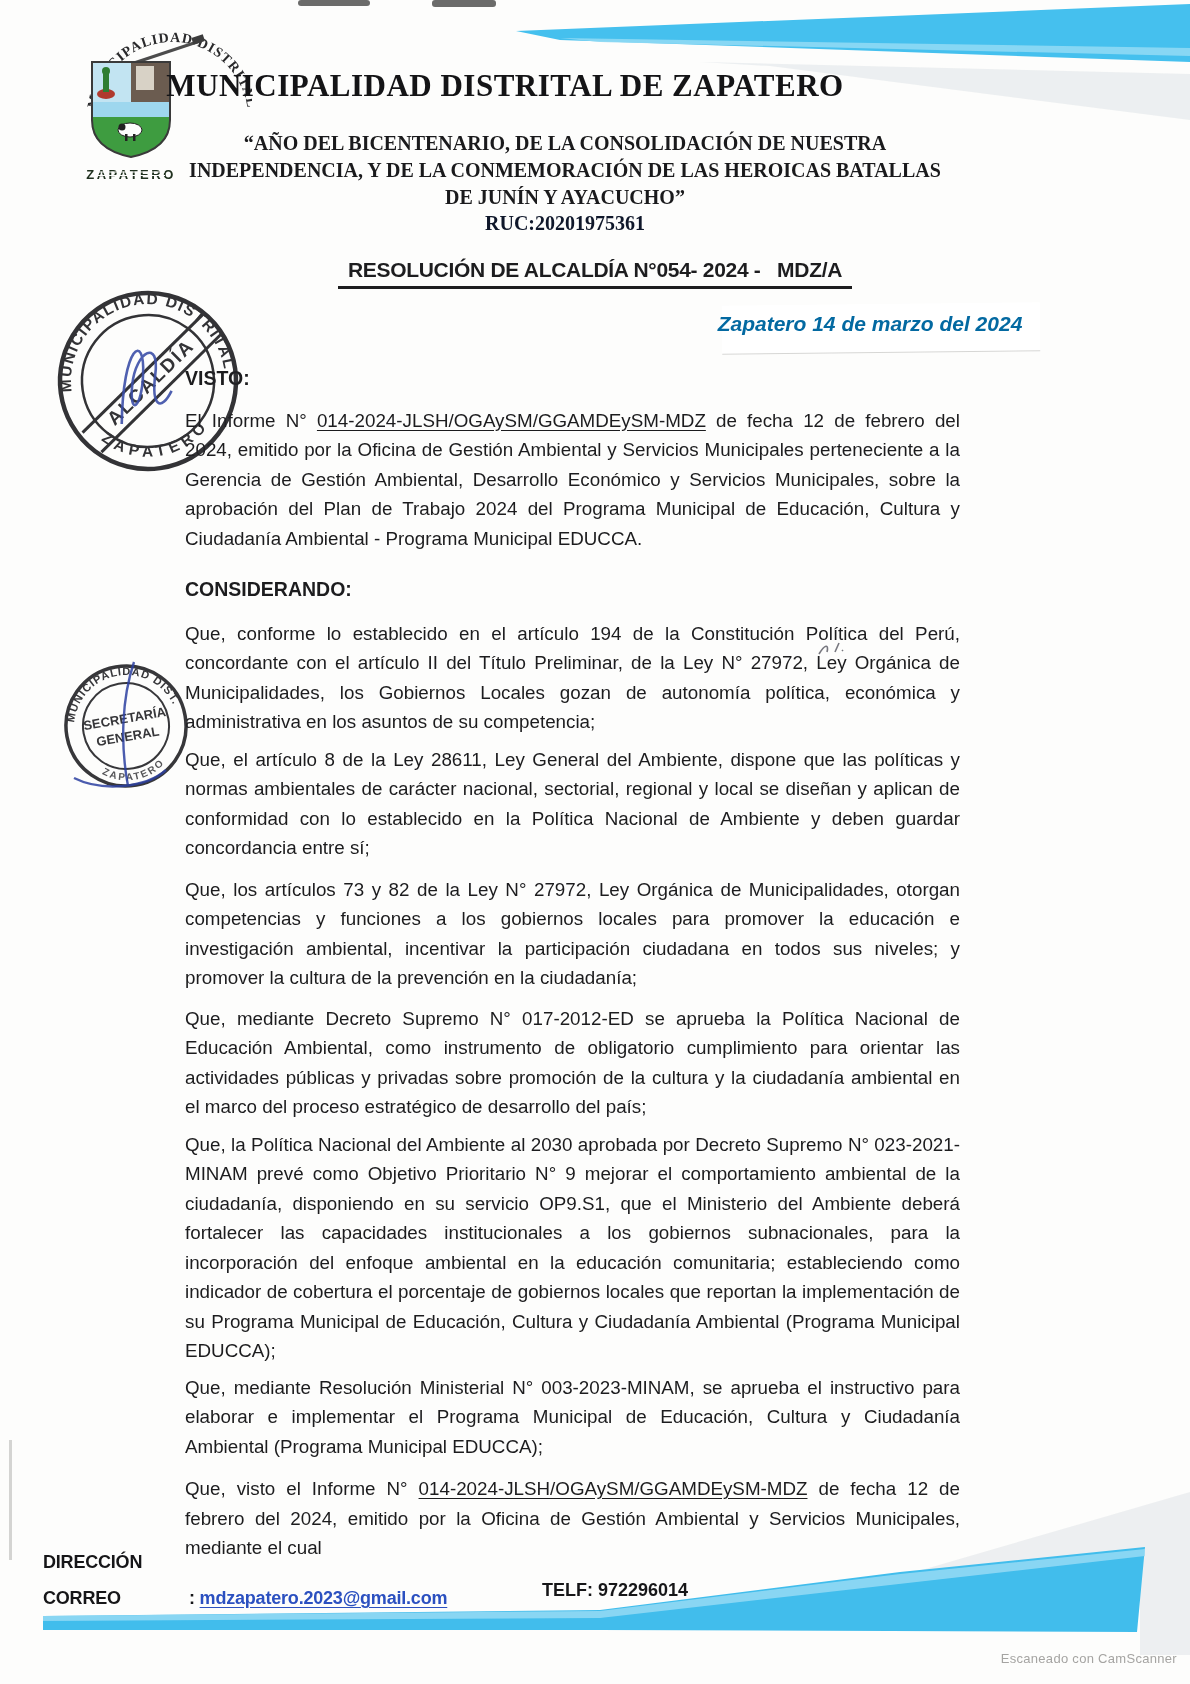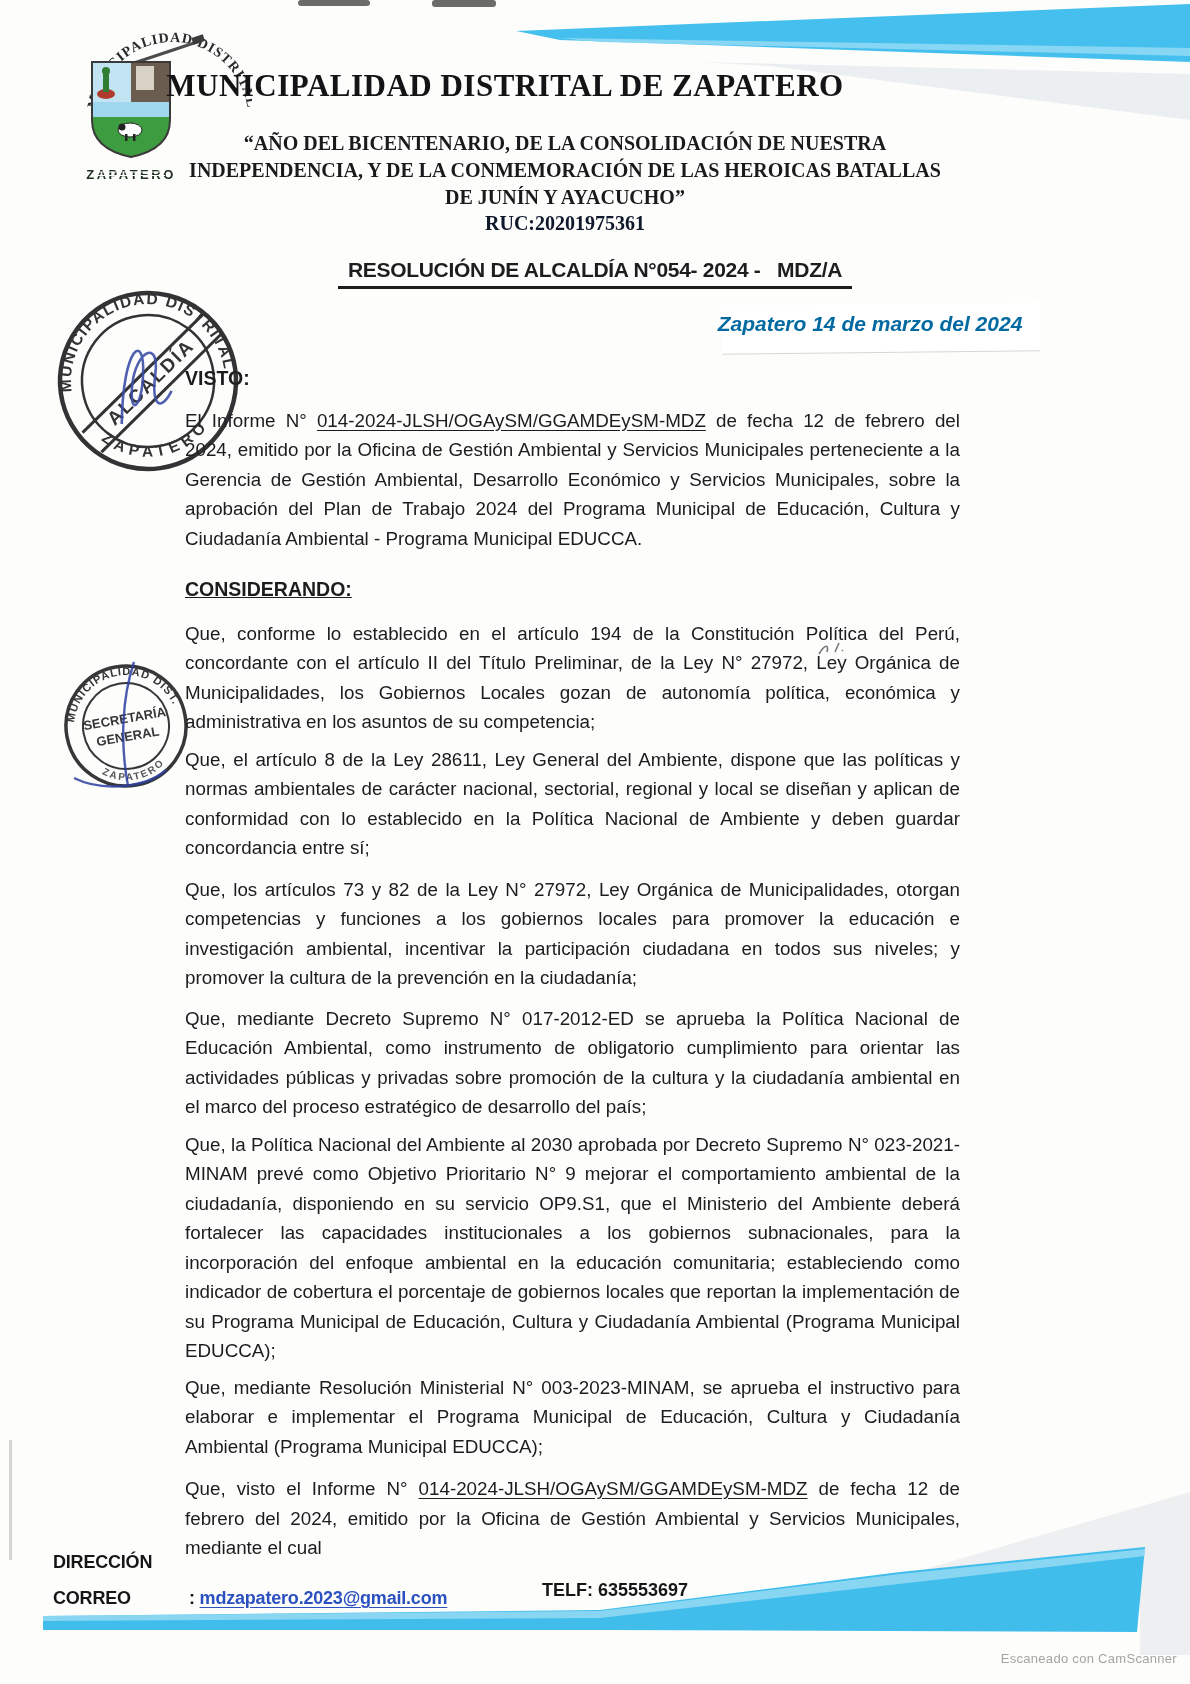--- a/index.html
+++ b/index.html
@@ -38,27 +38,27 @@
     left:700px;top:312px;width:340px;text-align:center;
     font-style:italic;font-weight:600;font-size:21px;color:#0369a1;white-space:nowrap;
   }
   
   .doc{
     left:185px;top:364px;width:775px;
     font-size:18.8px;line-height:29.5px;color:#1c1c1e;
   }
   .doc p{margin:0;text-align:justify;}
   .h-label{font-weight:bold;font-size:19.5px;}
-  .mt12{margin-top:12px!important;} .mt22{margin-top:22px!important;text-decoration:underline;}
+  .mt12{margin-top:12px!important;} .mt22{margin-top:22px!important;}
   .mt14{margin-top:14px!important;} .mt8{margin-top:8px!important;}
   .mtp{margin-top:11px!important;}  .mt7{margin-top:7px!important;}
   .mt13{margin-top:13px!important;}
   .u{text-decoration:underline;text-underline-offset:3px;}
   
-  .f-label{left:53px;font-weight:bold;font-size:18px;letter-spacing:-.2px;color:#161618;}
+  .f-label{left:43px;font-weight:bold;font-size:18px;letter-spacing:-.2px;color:#161618;}
   .f-val{left:189px;font-weight:bold;font-size:18px;letter-spacing:-.2px;color:#161618;white-space:nowrap;}
   .f-row1{top:1552px;} .f-row2{top:1580px;margin-top:8px;}
   .email{color:#2b50c0;text-decoration:underline;text-underline-offset:3px;}
   .telf{left:542px;top:1580px;font-weight:bold;font-size:18px;color:#161618;}
   .camscanner{
     right:13px;top:1651px;font-size:13px;color:#a5a4a2;letter-spacing:.3px;
   }
   .smudge{background:#3a3a3a;border-radius:3px;opacity:.75;}
   svg text{font-family:"Liberation Sans",sans-serif;}
   .seriftext{font-family:"Liberation Serif",serif;}
@@ -171,21 +171,21 @@
       </text>
       <text x="66" y="65" text-anchor="middle" font-size="13" font-weight="bold" fill="#222226">SECRETARÍA</text>
       <text x="66" y="83" text-anchor="middle" font-size="13" font-weight="bold" fill="#222226">GENERAL</text>
     </g>
     <path d="M74 4 C 62 40, 60 85, 68 128 M 14 120 C 42 134, 86 130, 106 112" stroke="#2b3fa0" stroke-width="2.4" fill="none" opacity="0.85"></path>
   </svg>
 
   <div class="abs f-label f-row1">DIRECCIÓN</div>
   <div class="abs f-label f-row2">CORREO</div>
   <div class="abs f-val f-row2"><span>: </span><span class="email">mdzapatero.2023@gmail.com</span></div>
-  <div class="abs telf">TELF: 635553697</div>
+  <div class="abs telf">TELF: 972296014</div>
 
   <svg class="abs" style="left:0;top:1440px;" width="1190" height="244">
     <polygon points="860,148 1190,52 1190,215 1140,215 1140,112" fill="#e2e6e9" opacity="0.6"></polygon>
     <polygon points="43,176 600,170 900,132 1145,107 1137,192 600,190 43,190" fill="#41bdec"></polygon>
     <polygon points="43,176 600,171 900,134 1145,109 1145,116 600,178 43,181" fill="#9bdcf5" opacity="0.8"></polygon>
   </svg>
 
   <div class="abs camscanner">Escaneado con CamScanner</div>
 
   <div class="abs" style="left:9px;top:1440px;width:3px;height:120px;background:#d4d4d2;"></div>

